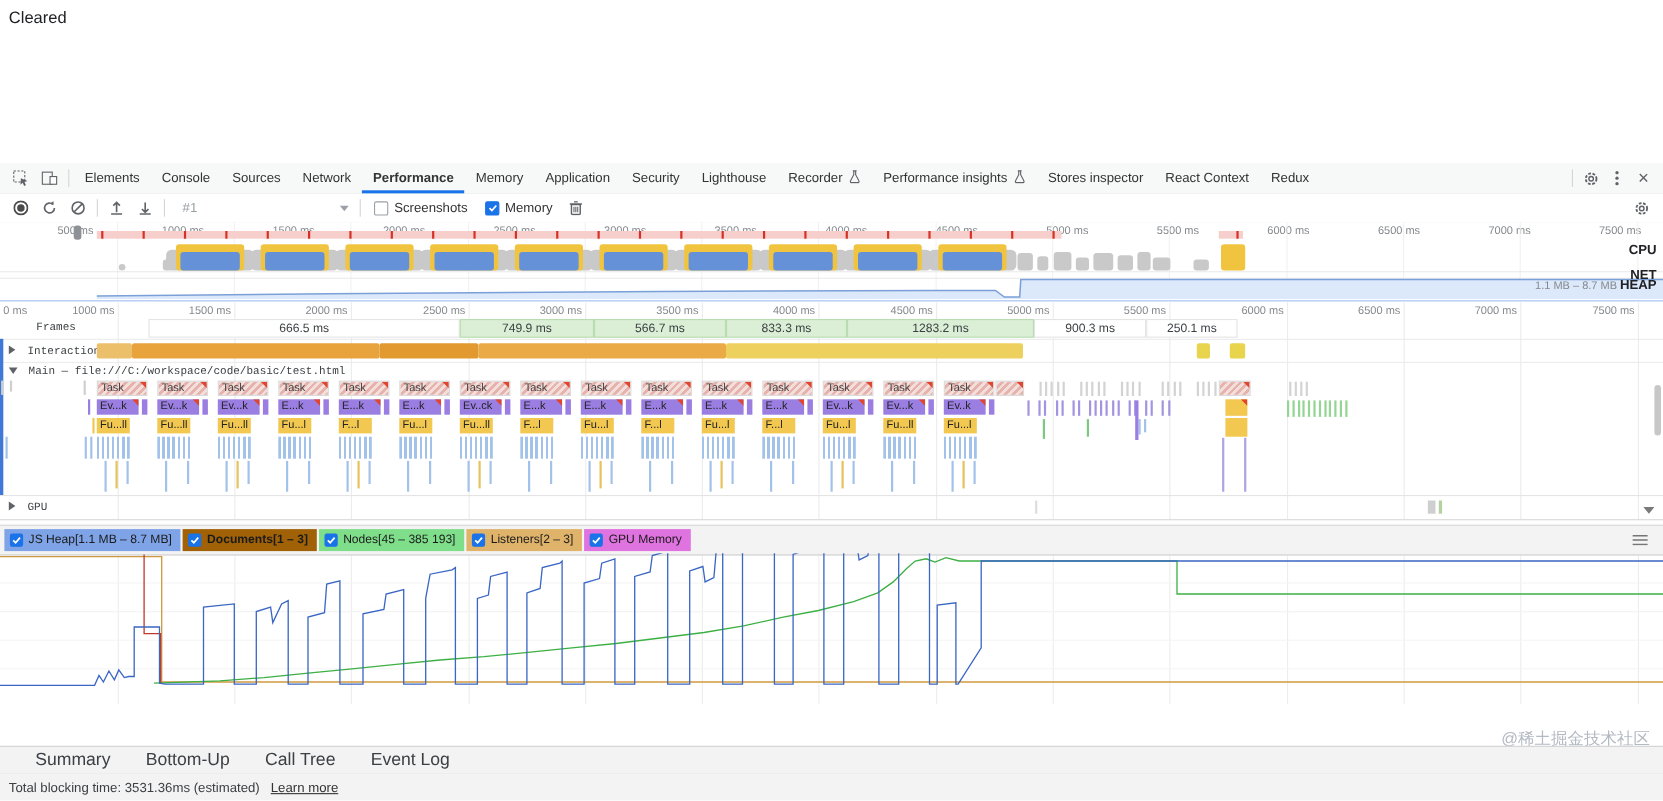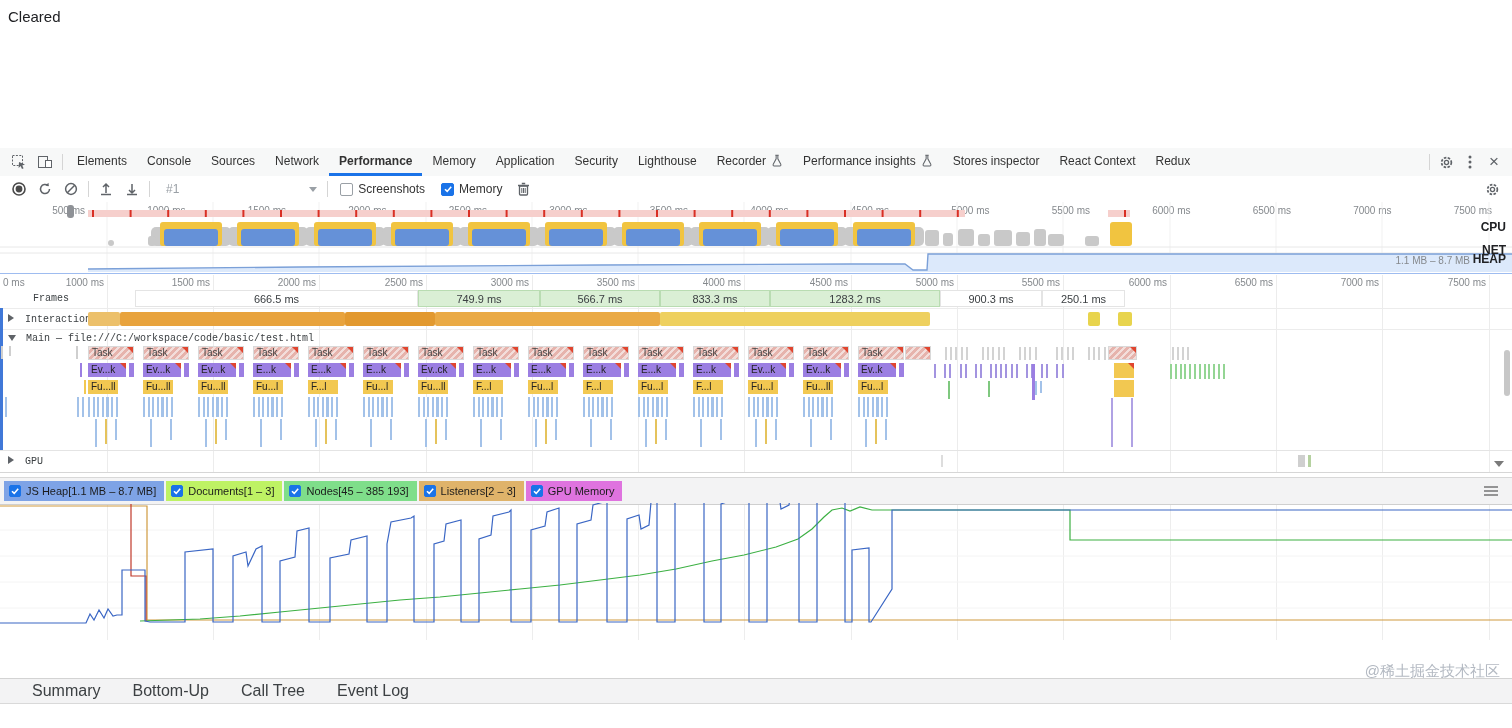--- a/index.html
+++ b/index.html
@@ -617,21 +617,21 @@
   <div id="legend">
     <div id="chips" style="display:flex;align-items:center;margin-left:4px;">
         <div class="chip" style="background: rgb(126, 163, 230);">
           <div class="chk on" style="margin-right: 5px;">
             <svg width="10" height="10" viewBox="0 0 10 10">
               <path d="M2 5.2 L4.2 7.4 L8.2 2.8" fill="none" stroke="#fff" stroke-width="1.6"></path>
             </svg>
           </div>
           <div>JS Heap[1.1 MB – 8.7 MB]</div>
         </div>
-        <div class="chip" style="background: #bef264;">
+        <div class="chip" style="background: #a16207; font-weight: bold;">
           <div class="chk on" style="margin-right: 5px;">
             <svg width="10" height="10" viewBox="0 0 10 10">
               <path d="M2 5.2 L4.2 7.4 L8.2 2.8" fill="none" stroke="#fff" stroke-width="1.6"></path>
             </svg>
           </div>
           <div>Documents[1 – 3]</div>
         </div>
         <div class="chip" style="background: rgb(127, 222, 138);">
           <div class="chk on" style="margin-right: 5px;">
             <svg width="10" height="10" viewBox="0 0 10 10">
@@ -678,13 +678,17 @@
   </div>
 
   <div id="btabs">
       <div id="btab-strip" style="display:flex;margin-left:16px;">
         <div class="btab">Summary</div>
         <div class="btab">Bottom-Up</div>
         <div class="btab">Call Tree</div>
         <div class="btab">Event Log</div>
       </div>
     </div>
+  <div id="statusbar">
+    <span>Total blocking time: 3531.36ms (estimated)</span>
+    <span id="learnmore">Learn more</span>
+  </div>
 </div>
 
 </body></html>

